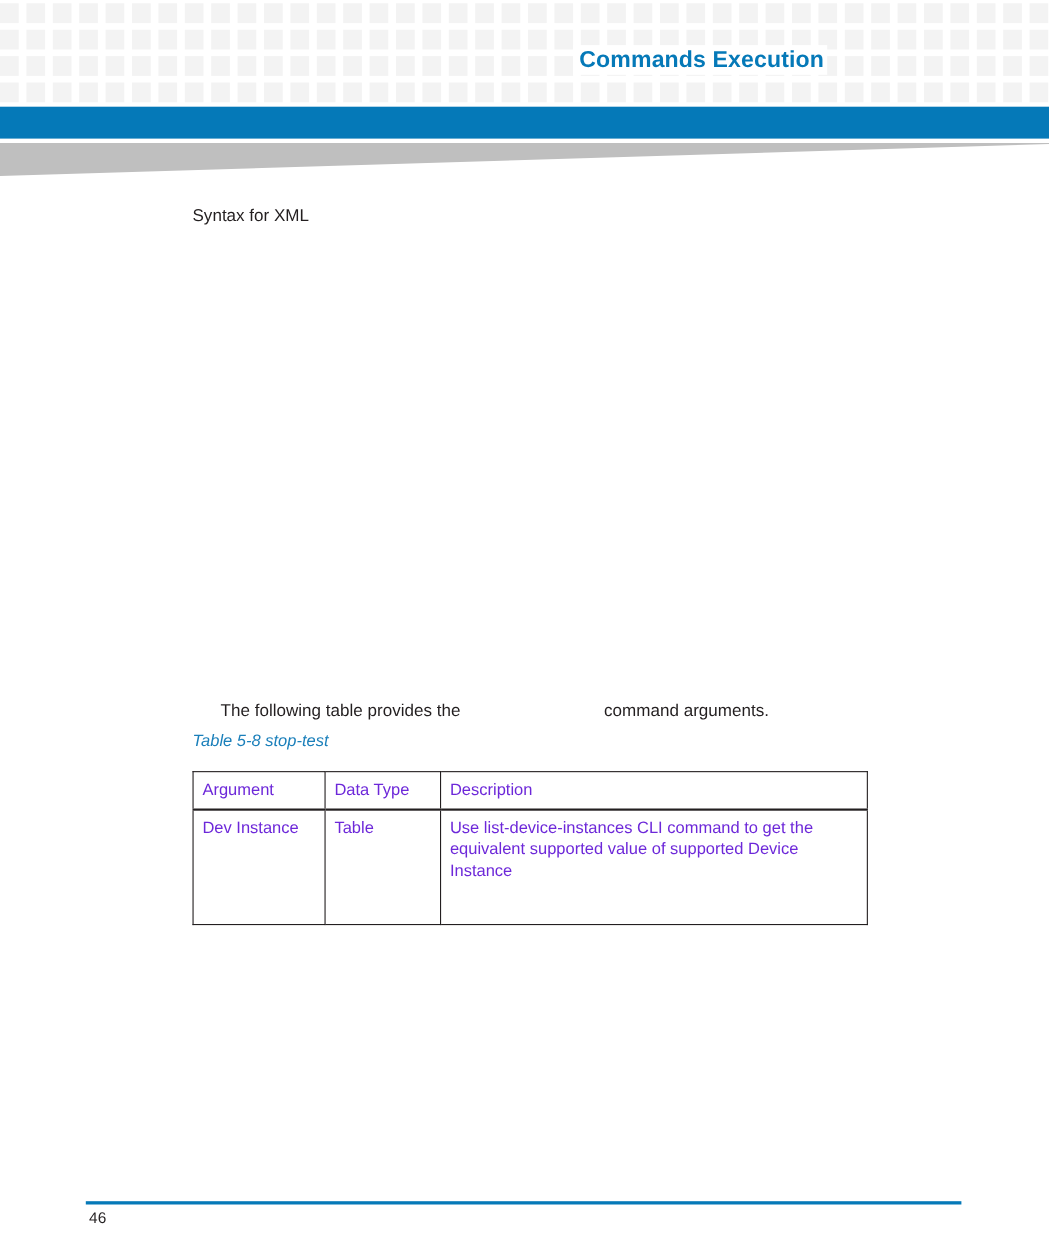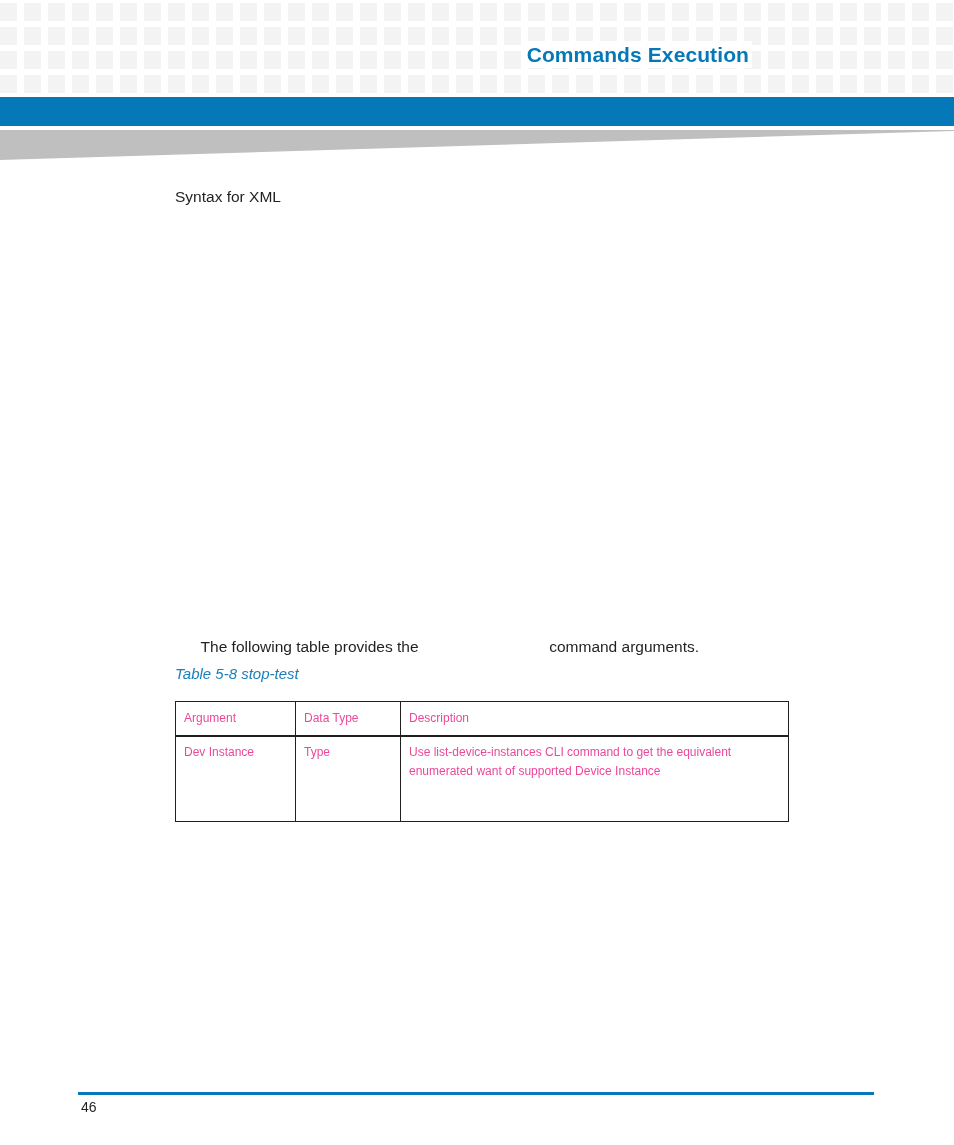--- a/index.html
+++ b/index.html
@@ -125,22 +125,22 @@
     border-collapse: collapse;
     table-layout: fixed;
   }
   .arg-table col.c1 { width: 120px; }
   .arg-table col.c2 { width: 105px; }
   .arg-table col.c3 { width: 388px; }
 
   .arg-table th,
   .arg-table td {
     border: 1px solid #231f20;
-    font-size: 12px;
-    color: #ec4899;
+    font-size: 15px;
+    color: #6d28d9;
     text-align: left;
     font-weight: normal;
     vertical-align: top;
     padding: 6px 8px 7px 8px;
     line-height: 19.5px;
   }
   .arg-table thead th {
     padding: 7px 8px 6px 8px;
     border-bottom: 2.5px solid #231f20;
   }
@@ -378,22 +378,22 @@
       <thead>
         <tr>
           <th>Argument</th>
           <th>Data Type</th>
           <th>Description</th>
         </tr>
       </thead>
       <tbody>
         <tr>
           <td>Dev Instance</td>
-          <td>Type</td>
-          <td>Use list-device-instances CLI command to get the equivalent enumerated want of supported Device Instance</td>
+          <td>Table</td>
+          <td>Use list-device-instances CLI command to get the equivalent supported value of supported Device Instance</td>
         </tr>
       </tbody>
     </table>
 
   </div>
 
   <div class="footer-rule"></div>
   <div class="footer-page">46</div>
 
 </div>

